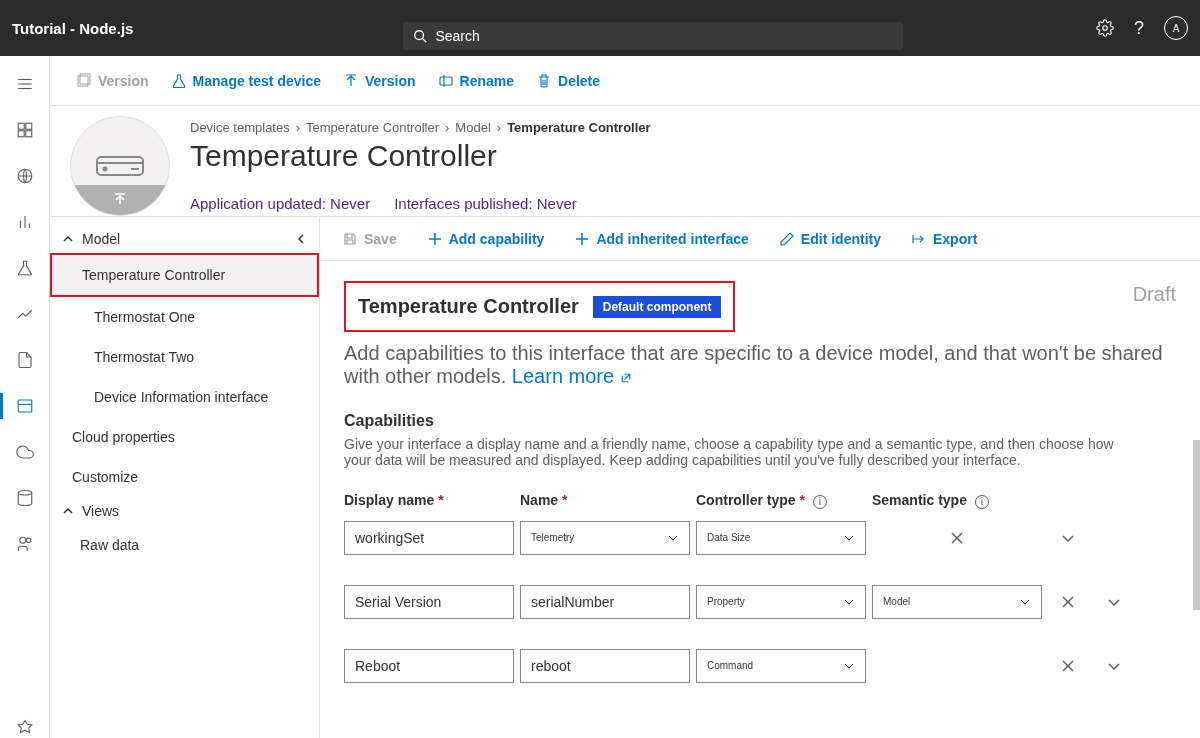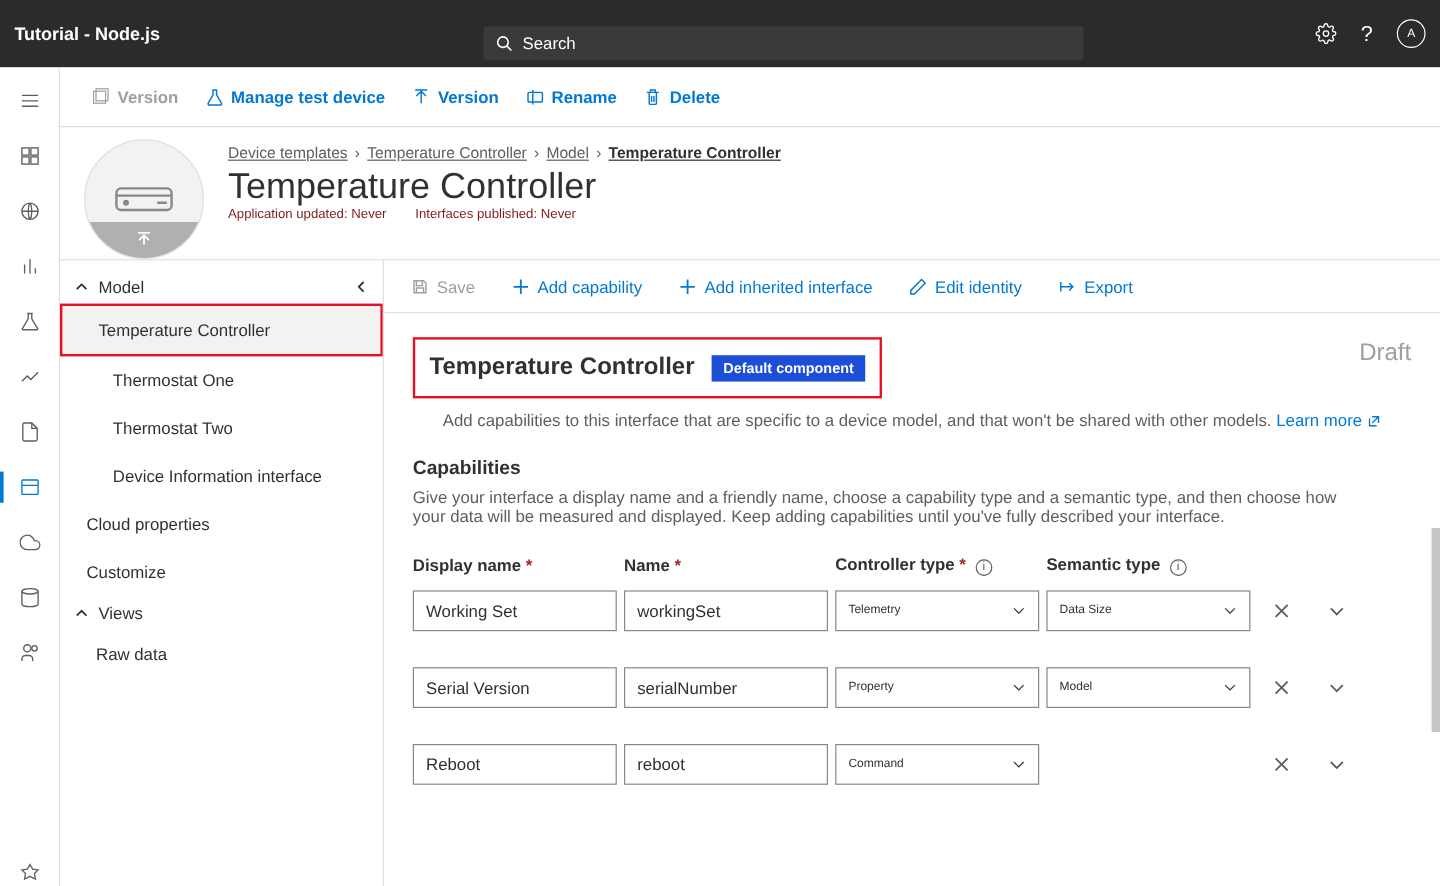--- a/index.html
+++ b/index.html
@@ -30,45 +30,45 @@
 .cmd.blue { color: #0078d4; }
 .cmd svg { width: 16px; height: 16px; }
 
 
 .hdr { display: flex; padding: 10px 20px 0 20px; gap: 20px; }
 .device-icon-wrap { width: 100px; height: 100px; display:flex; flex-direction:column; align-items:center; justify-content:center; }
 .device-circle { width: 100px; height: 100px; border-radius: 50%; background: #f3f2f1; border: 1px solid #e1dfdd; display:flex; align-items:center; justify-content:center; position:relative; overflow:hidden; }
 .device-circle .bottom-arc { position:absolute; bottom:0; left:0; right:0; height:30px; background:#b0b0b0; display:flex; align-items:center; justify-content:center; }
 .hdr-text { padding-top: 4px; }
 .breadcrumb { font-size: 13px; color: #605e5c; display: flex; align-items:center; gap: 6px; }
-.breadcrumb .bc-item { color: #605e5c; text-decoration: underline; }
+.breadcrumb .bc-item { color: #605e5c; }
 .breadcrumb .bc-item.current { color: #323130; font-weight: 600; }
 .h1 { font-size: 30px; font-weight: 400; margin-top: 4px; }
-.hdr-meta { font-size: 11px; color: #7f1d1d; margin-top: 0; display:flex; gap: 24px; }
+.hdr-meta { font-size: 15px; color: #4c1d95; margin-top: 22px; display:flex; gap: 24px; }
 
 
 .content-row { display: flex; flex: 1; min-height: 0; border-top: 1px solid #e1dfdd; }
 .side-panel { width: 270px; border-right: 1px solid #e1dfdd; padding-top: 8px; overflow-y: auto; }
 .panel-header { display:flex; align-items:center; padding: 6px 12px; font-size: 14px; gap: 8px; cursor:pointer; }
 .panel-header .spacer { margin-left:auto; }
 .tree-item { padding: 12px 14px 12px 30px; font-size: 14px; cursor:pointer; }
 .tree-item.level2 { padding-left: 44px; }
 .tree-item.selected { background: #f3f2f1; }
 .red-frame { border: 2px solid #e81123; }
 
 .editor { flex: 1; display:flex; flex-direction: column; min-width:0; overflow-y:auto; }
-.editor-cmdbar { display:flex; align-items:center; height: 44px; border-bottom: 1px solid #e1dfdd; padding: 0 16px; gap: 18px; }
+.editor-cmdbar { display:flex; align-items:center; height: 44px; border-bottom: 1px solid #e1dfdd; padding: 0 16px; gap: 18px; font-weight: bold; }
 .editor-cmdbar .cmd { font-size:14px; }
 
 .editor-body { padding: 20px 24px; position: relative; }
 .title-row { display:flex; align-items:center; gap: 14px; border: 2px solid #e81123; padding: 12px 12px; width: fit-content; }
 .comp-title { font-size: 20px; font-weight: 600; }
 .badge { background: #1d4ed8; color:#fff; font-size: 12px; padding: 4px 10px; font-weight:600; }
 .draft { position:absolute; right: 24px; top: 22px; font-size: 20px; color: #a19f9d; }
-.desc { font-size: 14px; color: #605e5c; margin-top: 10px; text-align: center; }
+.desc { font-size: 20px; color: #605e5c; margin-top: 10px; }
 .desc a { color: #0078d4; text-decoration:none; }
 
 .section-title { font-weight:600; font-size:16px; margin-top: 24px; }
 .section-desc { font-size:14px; color:#605e5c; margin-top: 6px; max-width: 800px; }
 
 .cap-table { margin-top: 24px; }
 .cap-hdr { display:grid; grid-template-columns: 170px 170px 170px 170px 40px 40px; gap: 6px; font-size:14px; font-weight:600; align-items:center; margin-bottom: 12px; }
 .req { color: #a4262c; }
 .info-icon { display:inline-flex; width:14px; height:14px; border:1px solid #605e5c; border-radius:50%; align-items:center; justify-content:center; font-size:10px; color:#605e5c; margin-left:4px; font-weight:400; }
 .cap-row { display:grid; grid-template-columns: 170px 170px 170px 170px 40px 40px; gap: 6px; align-items:center; margin-bottom: 30px; }
@@ -337,23 +337,20 @@
               <div><span>Display name</span> <span class="req">*</span></div>
               <div><span>Name</span> <span class="req">*</span></div>
               <div><span>Controller type</span> <span class="req">*</span> <span class="info-icon">i</span></div>
               <div><span>Semantic type</span> <span class="info-icon">i</span></div>
               <div></div>
                 <div></div>
             </div>
 
             <div class="cap-row">
               <div class="input">
-                  <span>Working Set</span>
-                </div>
-              <div class="input">
                   <span>workingSet</span>
                 </div>
               <div class="select">
                   <span>Telemetry</span>
                   <svg width="12" height="12" viewBox="0 0 12 12" stroke="currentColor" fill="none">
                     <polyline points="2 4 6 8 10 4"></polyline>
                   </svg>
                 </div>
               <div class="select">
                   <span>Data Size</span>

